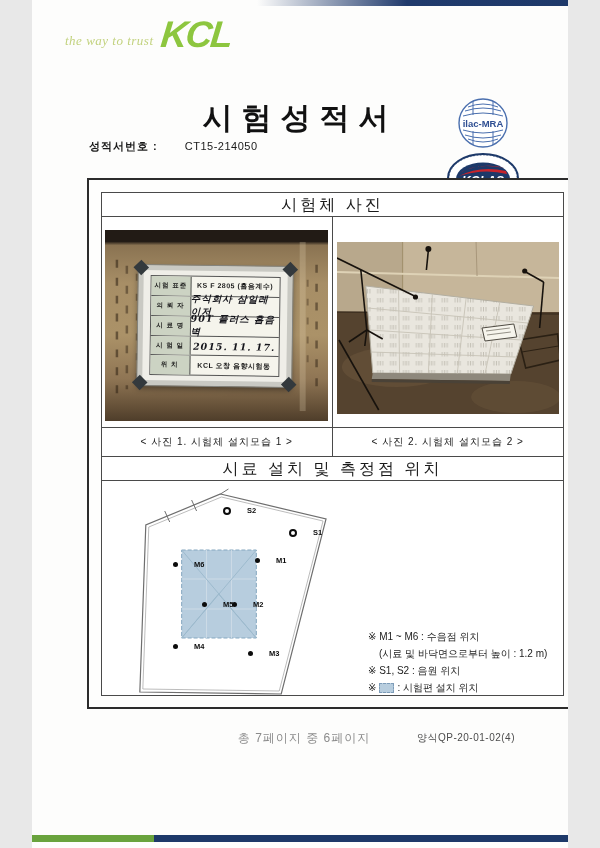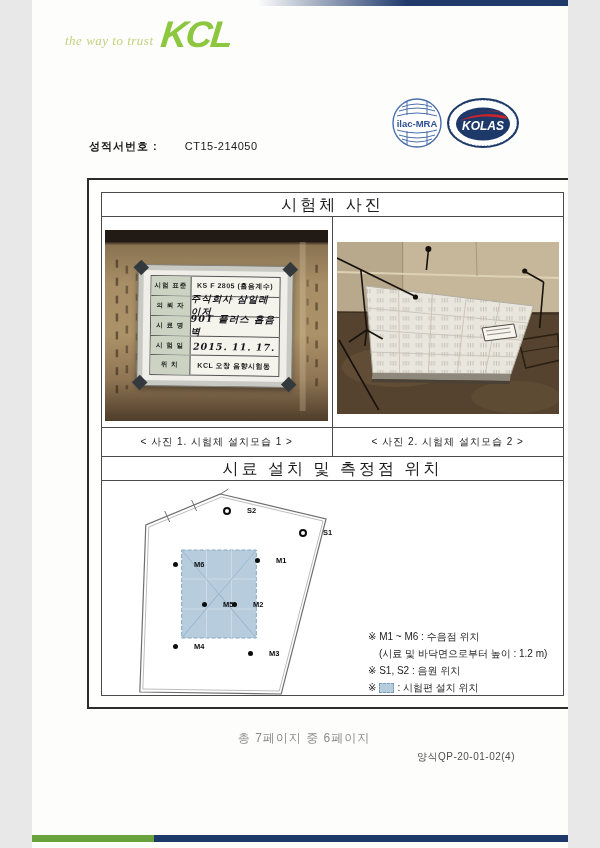--- a/index.html
+++ b/index.html
@@ -13,21 +13,21 @@
     background:linear-gradient(90deg,rgba(32,58,108,0) 0%,#203a6c 40%,#1d3969 100%);}
   
   .brand{position:absolute;left:33px;top:22px;width:180px;height:46px;}
   .brand .tagline{position:absolute;left:0;top:11px;font-family:"Liberation Serif","DejaVu Serif",serif;
     font-style:italic;font-size:13px;color:#c2d27e;letter-spacing:.5px;}
   .brand .kcl{position:absolute;left:96px;top:-8px;font-size:37px;font-weight:800;font-style:italic;
     color:#8dc63f;letter-spacing:-2px;transform:skewX(-6deg);}
   
   .doc-title{position:absolute;left:0;right:0;top:98px;text-align:center;
     font-size:30px;font-weight:bold;letter-spacing:9px;color:#111;}
-  .cert-logos{position:absolute;right:48px;top:97px;display:flex;align-items:center;gap:3px;}
+  .cert-logos{position:absolute;right:48px;top:97px;display:flex;align-items:center;gap:3px;flex-direction:column;}
   
   .report-no{position:absolute;left:57px;top:139px;font-size:11px;}
   .report-no .lbl{font-weight:bold;letter-spacing:1px;}
   .report-no .val{margin-left:24px;letter-spacing:.5px;}
   
   .outer-box{position:absolute;left:55px;top:178px;width:489px;height:531px;
     border:2px solid #2c2c2c;background:#fefefd;box-sizing:border-box;}
   .inner-box{position:absolute;left:12px;top:12px;width:463px;height:504px;
     border:1px solid #4a4a4a;box-sizing:border-box;display:flex;flex-direction:column;background:#fff;}
   .sec-header{height:24px;line-height:23px;text-align:center;font-size:16px;
@@ -78,37 +78,38 @@
   .legend{position:absolute;left:266px;top:147px;width:196px;font-size:10px;
     line-height:17px;color:#222;letter-spacing:0;}
   .legend .indent{padding-left:11px;}
   .legend .row4{display:flex;align-items:center;gap:3px;}
   .swatch{display:inline-block;width:15px;height:10px;background:#b7cdde;
     border:1px dashed #7d9cb8;box-sizing:border-box;}
 
   
   .page-info{position:absolute;left:8px;right:0;top:730px;text-align:center;
     font-size:12px;color:#8b8b8b;letter-spacing:1px;}
-  .form-no{position:absolute;right:53px;top:750px;font-size:10px;color:#4c4c4c;letter-spacing:.5px;}
+  .form-no{position:absolute;right:53px;top:731px;font-size:10px;color:#4c4c4c;letter-spacing:.5px;}
   .bottom-bars{position:absolute;left:0;top:835px;width:597px;height:7px;display:flex;}
   .bottom-bars .green{width:122px;background:#69a33d;}
   .bottom-bars .navy{flex:1;background:#1d3969;}
 </style>
 </head>
 <body>
 
 <div class="page">
 
   <div class="top-bar"></div>
 
   <div class="brand">
     <span class="tagline">the way to trust</span>
     <span class="kcl">KCL</span>
   </div>
 
+  <div class="doc-title">시험성적서</div>
 
   <div class="cert-logos">
     <svg width="52" height="52" viewBox="0 0 52 52">
       <circle cx="26" cy="26" r="24" fill="#ffffff" stroke="#4a6fae" stroke-width="1.4"></circle>
       <path d="M8 14 Q26 8 44 14" fill="none" stroke="#4a6fae" stroke-width="1"></path>
       <path d="M11 10 Q26 4 41 10" fill="none" stroke="#4a6fae" stroke-width="1"></path>
       <path d="M6 19 Q26 13 46 19" fill="none" stroke="#4a6fae" stroke-width="1"></path>
       <path d="M8 38 Q26 44 44 38" fill="none" stroke="#4a6fae" stroke-width="1"></path>
       <path d="M11 42 Q26 48 41 42" fill="none" stroke="#4a6fae" stroke-width="1"></path>
       <path d="M6 33 Q26 39 46 33" fill="none" stroke="#4a6fae" stroke-width="1"></path>
@@ -274,21 +275,21 @@
             <line x1="80" y1="157" x2="117" y2="113"></line>
             <line x1="117" y1="113" x2="155" y2="157"></line>
           </g>
         </svg>
 
         <div id="diagram-points">
             <div class="pt src" style="left: 124px; top: 30px;">
               <span class="dot"></span>
               <span>S2</span>
             </div>
-            <div class="pt src" style="left: 200px; top: 52px;">
+            <div class="pt src" style="left: 190px; top: 52px;">
               <span class="dot"></span>
               <span>S1</span>
             </div>
             <div class="pt mic" style="left: 74px; top: 84px;">
               <span class="dot"></span>
               <span>M6</span>
             </div>
             <div class="pt mic" style="left: 156px; top: 80px;">
               <span class="dot"></span>
               <span>M1</span>

